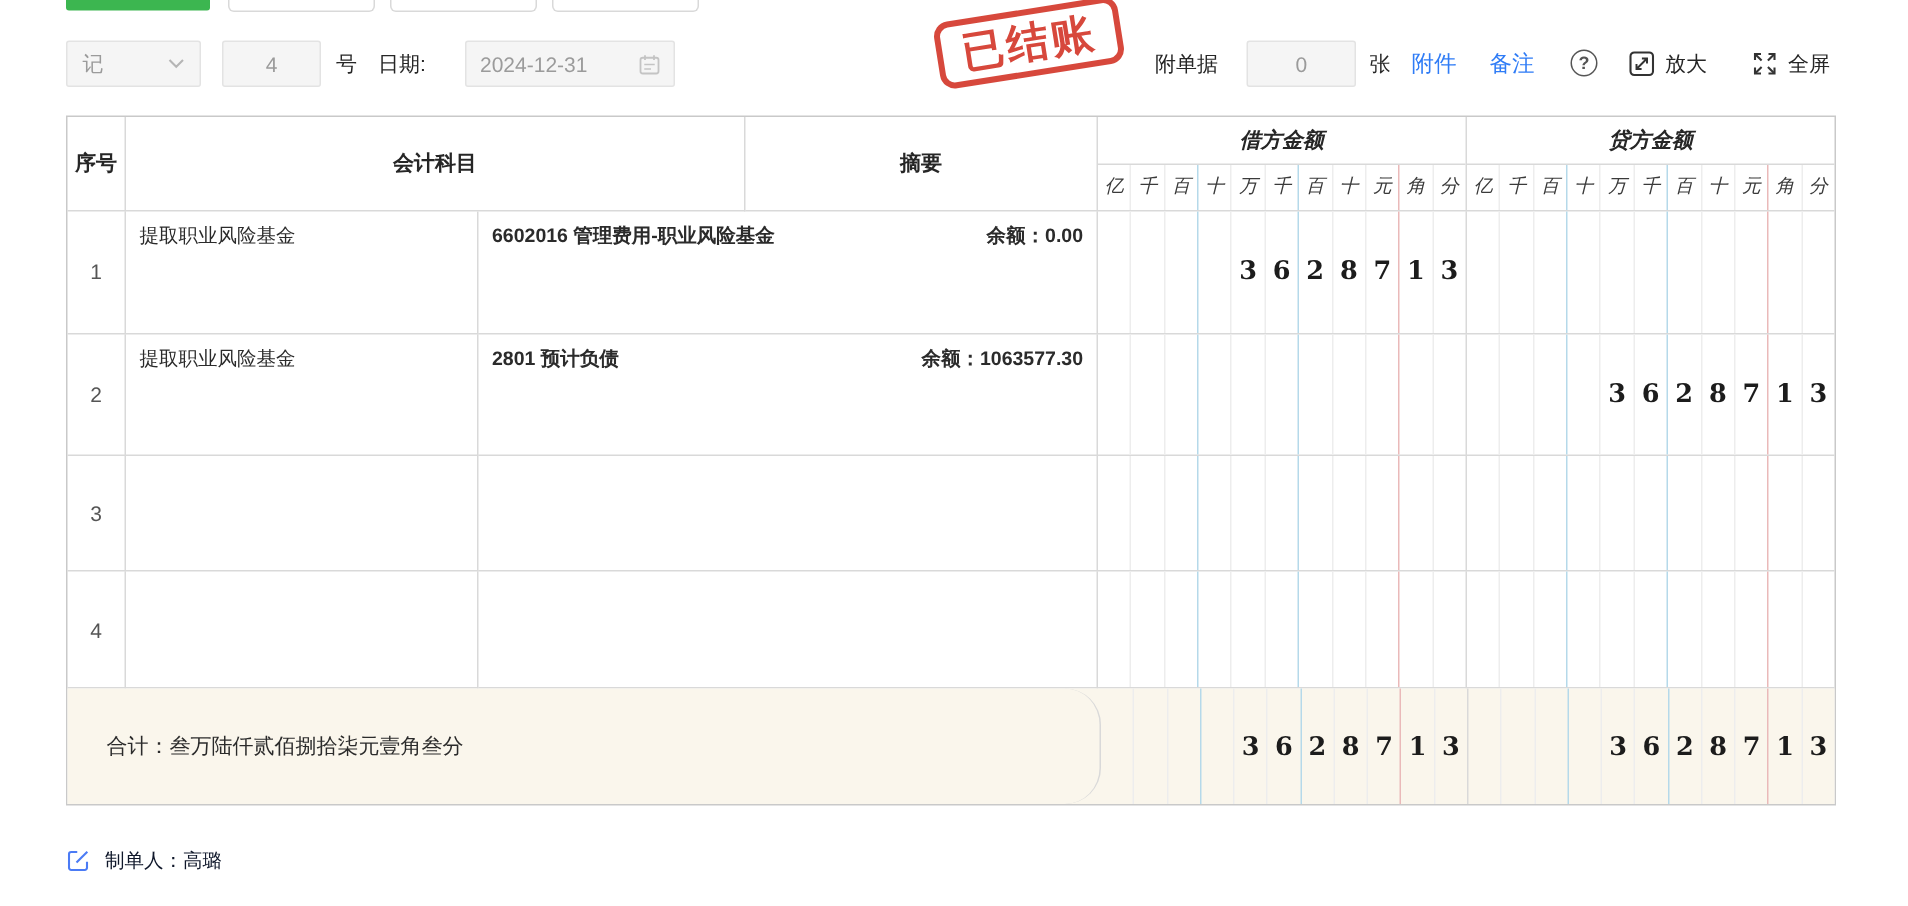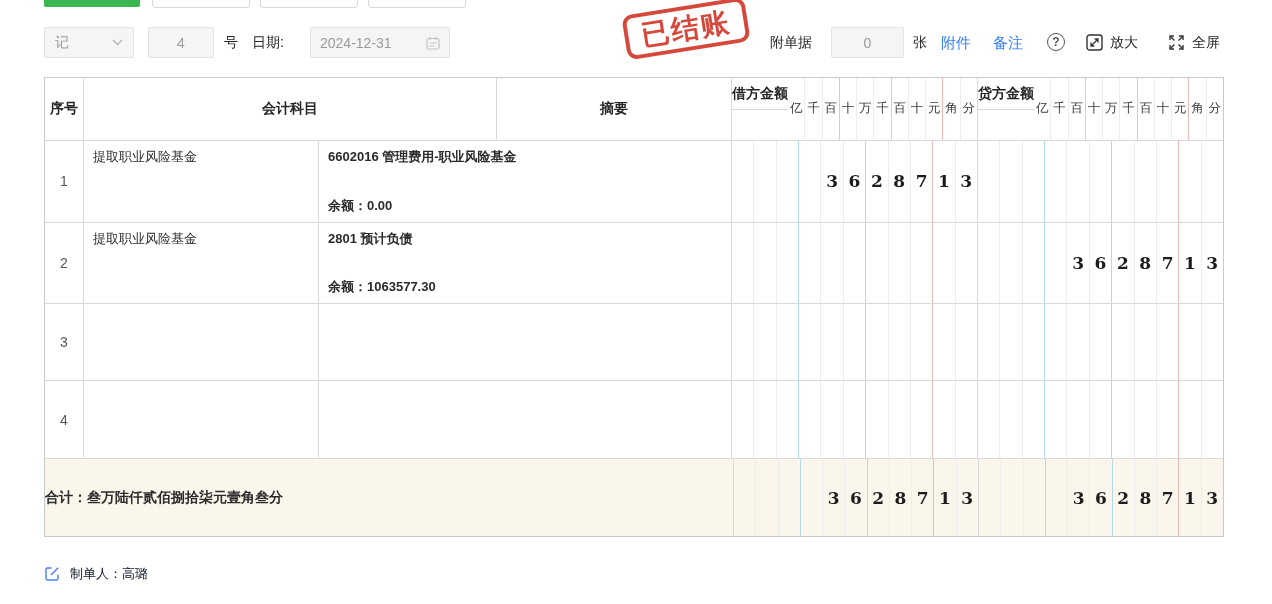--- a/index.html
+++ b/index.html
@@ -34,41 +34,41 @@
 
   
   .vtable { position:absolute; left:44px; top:77px; width:1180px; height:460px;
     border:1px solid #c9c9c9; background:#fff; display:flex; flex-direction:column; }
   .hrow, .trow { display:flex; }
   .cell { border-right:1px solid #d9d9d9; border-bottom:1px solid #d9d9d9; }
   .w-seq{width:39px;} .w-sum{width:235px;} .w-acc{width:413px;} .w-deb{width:246px;} .w-cred{width:245px; border-right:none;}
   .head-cell { display:flex; align-items:center; justify-content:center;
     font-weight:bold; font-size:14px; color:#262626; }
   .hrow { height:63px; }
-  .amt-head { display:flex; flex-direction:row; padding:0; }
+  .amt-head { display:flex; flex-direction:column; padding:0;font-style:italic; }
   .amt-head .grp { height:32px; border-bottom:1px solid #d9d9d9; display:flex;
     align-items:center; justify-content:center; font-weight:bold; font-size:14px; }
   .units, .digits { display:flex; flex:1; }
   .units span, .digits span { flex:1; border-right:1px solid #ededed;
     display:flex; align-items:center; justify-content:center; }
   .units span:last-child, .digits span:last-child { border-right:none; }
   .units span { font-size:12.5px; color:#3a3a3a; }
   .digits span { font-family:"DejaVu Serif",serif; font-weight:bold; font-size:17px; color:#1c1c1c; }
   .sep-b { border-right-color:#b5d9ea !important; }
   .sep-r { border-right-color:#eab9b9 !important; }
   .seq-cell { display:flex; align-items:center; justify-content:center; font-size:14px; color:#555; }
   .sum-cell { padding:7px 9px; font-size:13px; font-weight:normal; color:#2b2b2b; }
   .acc-cell { padding:7px 9px; font-size:13px; font-weight:bold; color:#2b2b2b;
-    display:flex; flex-direction:column; justify-content:space-between; }
+    display:flex; flex-direction:row; justify-content:space-between; }
   .amt-cell { padding:0; }
   .h82{height:82px;} .h81{height:81px;} .h78{height:78px;}
   .total-row { height:77px; background:#faf6ec; display:flex; }
   .total-row .cell { border-bottom:none; }
   .total-label-cell { width:689px; display:flex; align-items:center;
-    font-size:14px; font-weight:bold; color:#2b2b2b; }
+    padding-left:26px; font-size:14px; font-weight:normal; color:#2b2b2b;border-radius:24px; }
   .balance-line { white-space:pre; }
 
   
   .footer-text { position:absolute; left:70px; top:565px; font-size:13px; color:#0f172a; }
 </style>
 </head>
 <body>
 
 <div class="page">
 

